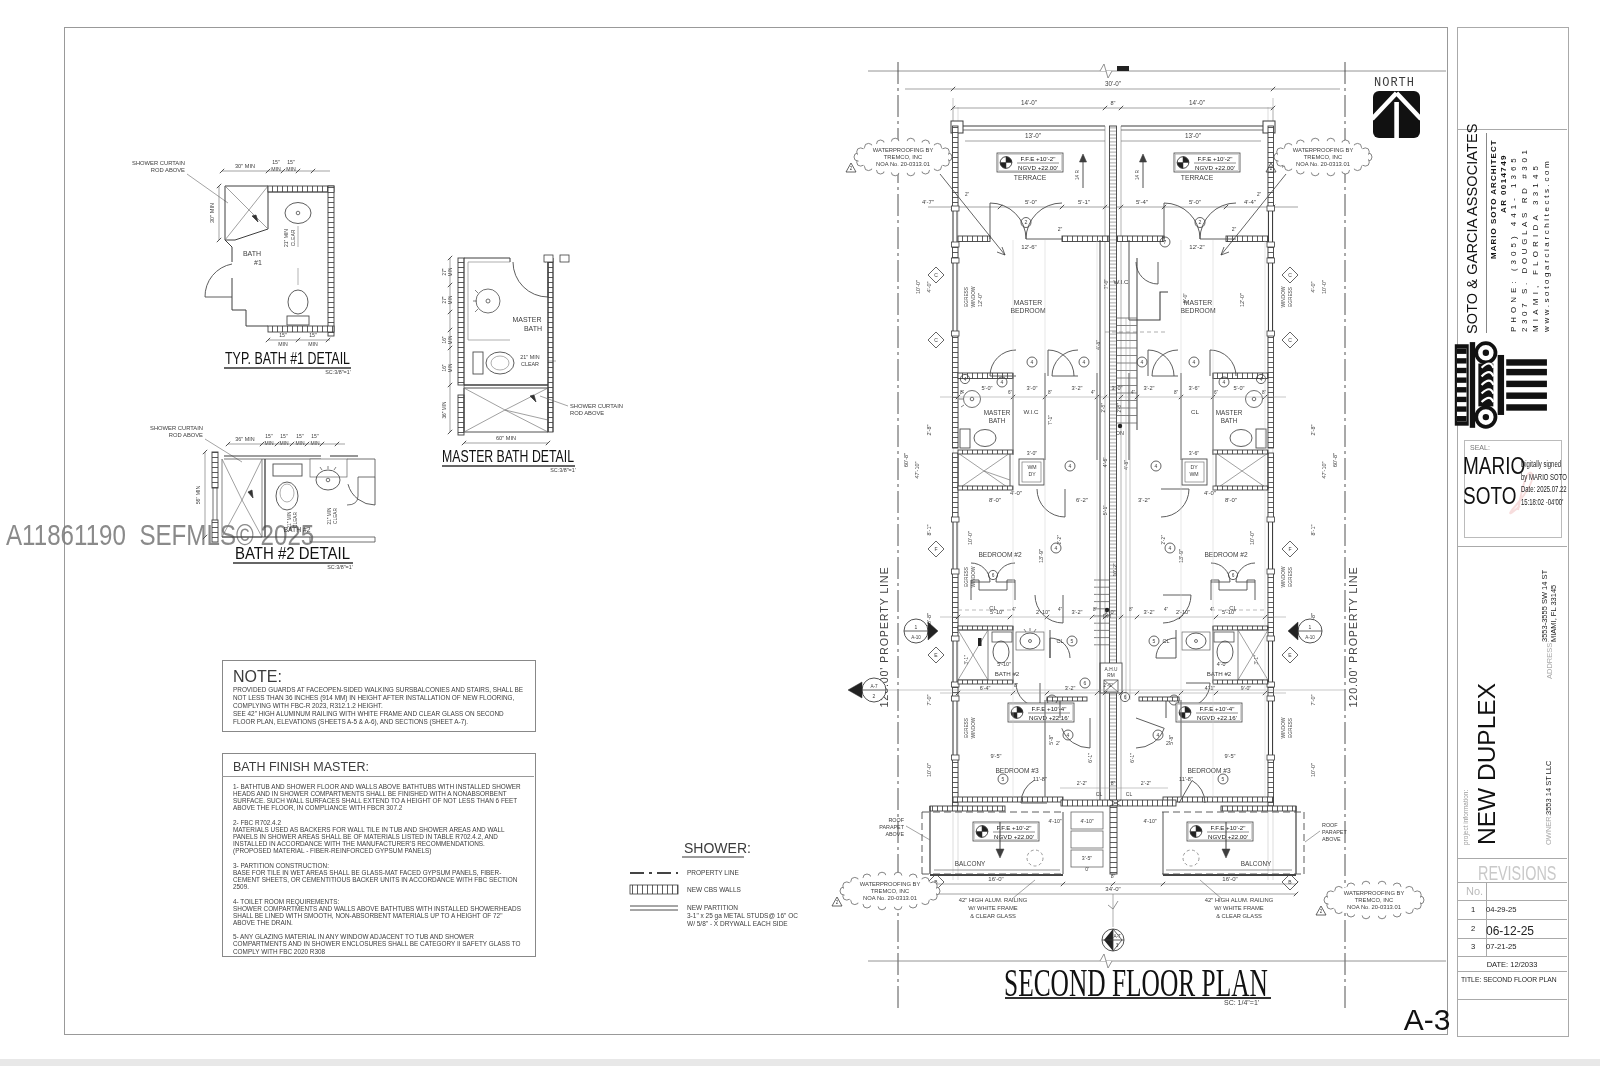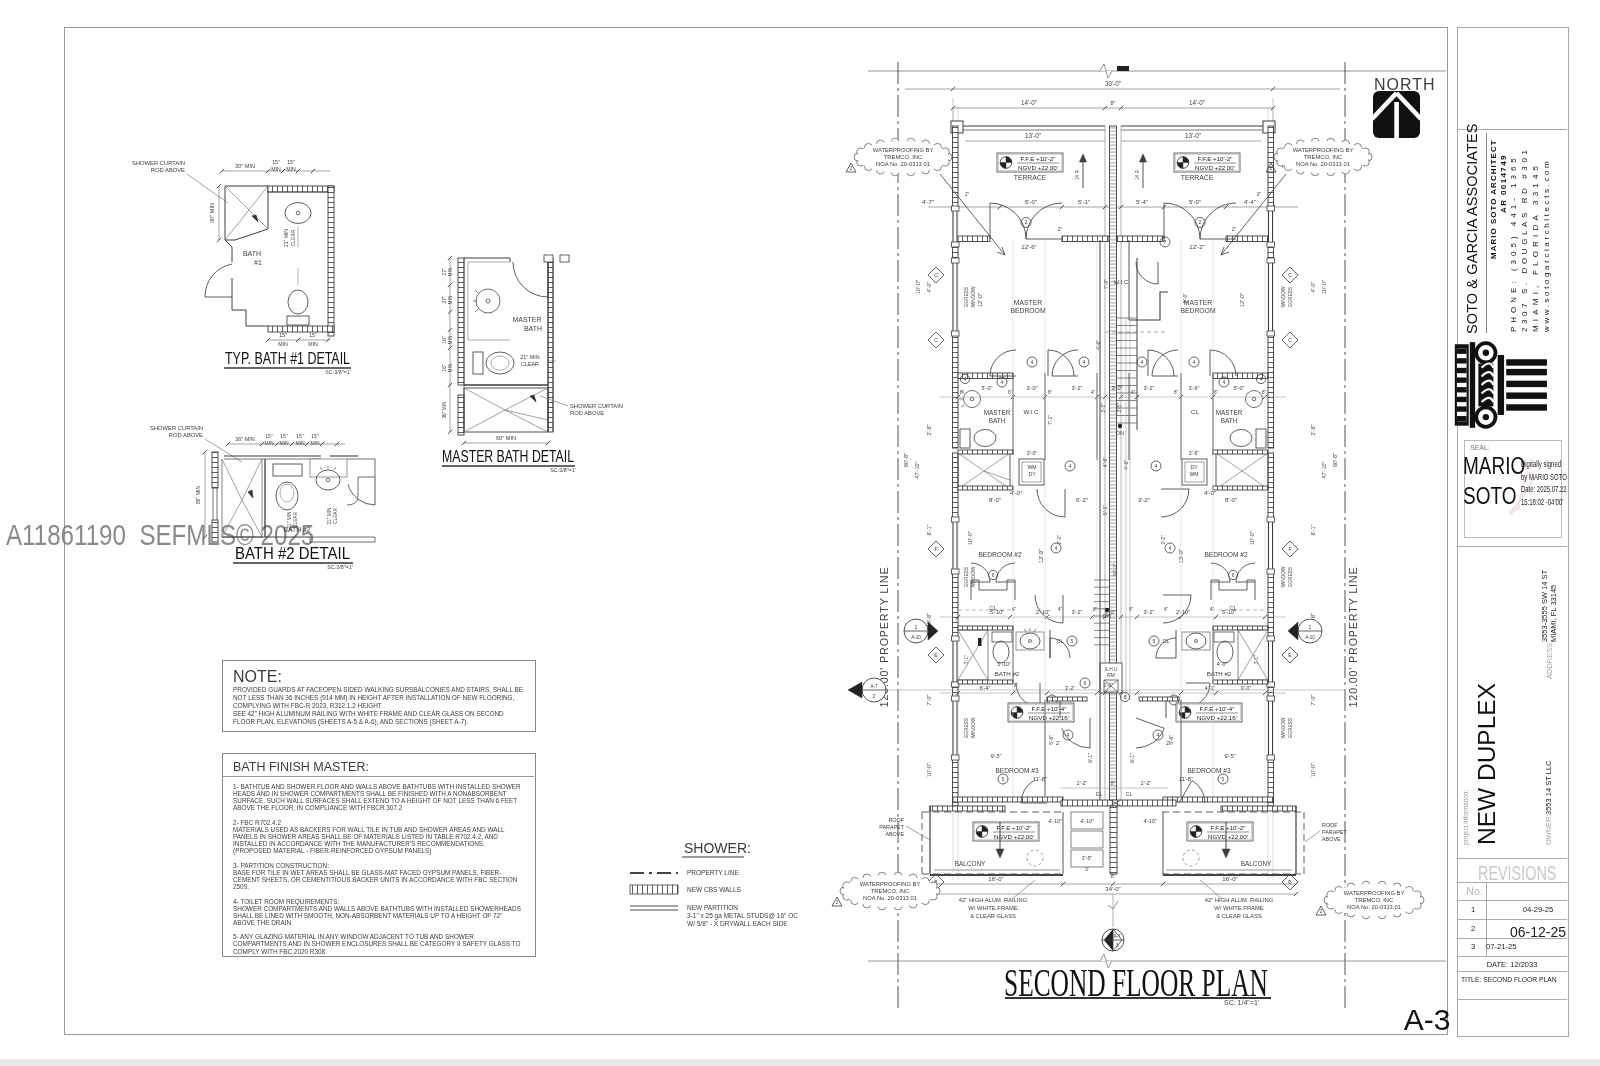--- a/index.html
+++ b/index.html
@@ -127,35 +127,35 @@
   <div class="abs" style="left:1544px;top:815px;transform:rotate(-90deg);transform-origin:0 0;font-size:7.5px;color:#222;white-space:nowrap;">3553 14 ST LLC</div>
   <div class="abs" style="left:1544px;top:845px;transform:rotate(-90deg);transform-origin:0 0;font-size:7.5px;color:#aaa;white-space:nowrap;">OWNER:</div>
 
   <div class="abs" style="left:1457px;top:858px;width:110px;border-top:1px solid #aaa;"></div>
   <div class="abs" style="left:1478px;top:862px;font-size:20px;color:#c9c9c9;white-space:nowrap;transform:scaleX(0.72);transform-origin:0 0;">REVISIONS</div>
   <div class="abs" style="left:1457px;top:882px;width:110px;border-top:1px solid #aaa;"></div>
   <div class="abs" style="left:1466px;top:885px;font-size:11px;color:#bbb;">No.</div>
   <div class="abs" style="left:1486px;top:882px;width:1px;height:74px;background:#aaa;"></div>
   <div class="abs" style="left:1457px;top:900px;width:110px;border-top:1px solid #aaa;"></div>
   <div class="abs" style="left:1463px;top:905px;width:20px;text-align:center;font-size:7.6px;color:#222;">1</div>
-  <div class="abs" style="left:1486px;top:905px;width:80px;text-align:center;font-size:7.6px;color:#222;padding-left:12px;">04-29-25</div>
+  <div class="abs" style="left:1486px;top:905px;width:80px;text-align:left;font-size:7.6px;color:#222;">04-29-25</div>
   <div class="abs" style="left:1457px;top:919px;width:110px;border-top:1px solid #aaa;"></div>
   <div class="abs" style="left:1463px;top:924px;width:20px;text-align:center;font-size:7.6px;color:#222;">2</div>
-  <div class="abs" style="left:1486px;top:924px;width:80px;text-align:right;font-size:14px;color:#222;">06-12-25</div>
+  <div class="abs" style="left:1486px;top:924px;width:80px;text-align:left;font-size:12px;color:#222;">06-12-25</div>
   <div class="abs" style="left:1457px;top:938px;width:110px;border-top:1px solid #aaa;"></div>
   <div class="abs" style="left:1463px;top:942px;width:20px;text-align:center;font-size:7.6px;color:#222;">3</div>
   <div class="abs" style="left:1486px;top:942px;width:80px;text-align:left;font-size:7.6px;color:#222;">07-21-25</div>
   <div class="abs" style="left:1457px;top:956px;width:110px;border-top:1px solid #aaa;"></div>
   <div class="abs" style="left:1457px;top:960px;width:110px;text-align:center;font-size:7.5px;color:#222;">DATE: 12/2033</div>
   <div class="abs" style="left:1457px;top:971px;width:110px;border-top:1px solid #aaa;"></div>
   <div class="abs" style="left:1461px;top:975px;font-size:7.5px;color:#222;white-space:nowrap;transform:scaleX(0.90);transform-origin:0 0;">TITLE: SECOND FLOOR PLAN</div>
   <div class="abs" style="left:1457px;top:999px;width:110px;border-top:1px solid #aaa;"></div>
   <div class="abs" style="left:1372px;top:1003px;width:110px;text-align:center;font-size:30px;color:#111;">A-3</div>
 
-  <div class="abs hand" style="left:1374px;top:76px;font-size:16px;letter-spacing:1px;">NORTH</div>
+  <div class="abs hand" style="left:1374px;top:76px;font-size:12px;letter-spacing:1px;font-family:Liberation Mono, monospace;">NORTH</div>
   <svg class="abs" style="left:1370px;top:90px;" width="54" height="52" viewBox="0 0 54 52">
     <rect x="3" y="1" width="47" height="47" rx="6" fill="#111"></rect>
     <line x1="26.5" y1="3" x2="2" y2="29" stroke="#fff" stroke-width="4.6"></line>
     <line x1="26.5" y1="3" x2="51" y2="29" stroke="#fff" stroke-width="4.6"></line>
     <rect x="24.3" y="12" width="4.6" height="36" fill="#fff"></rect>
   </svg>
 
   <svg id="plan" class="abs" style="left:0;top:0;" width="1600" height="1066" viewBox="0 0 1600 1066">
     <defs>
       <pattern id="hatchV" width="4" height="8" patternUnits="userSpaceOnUse">

